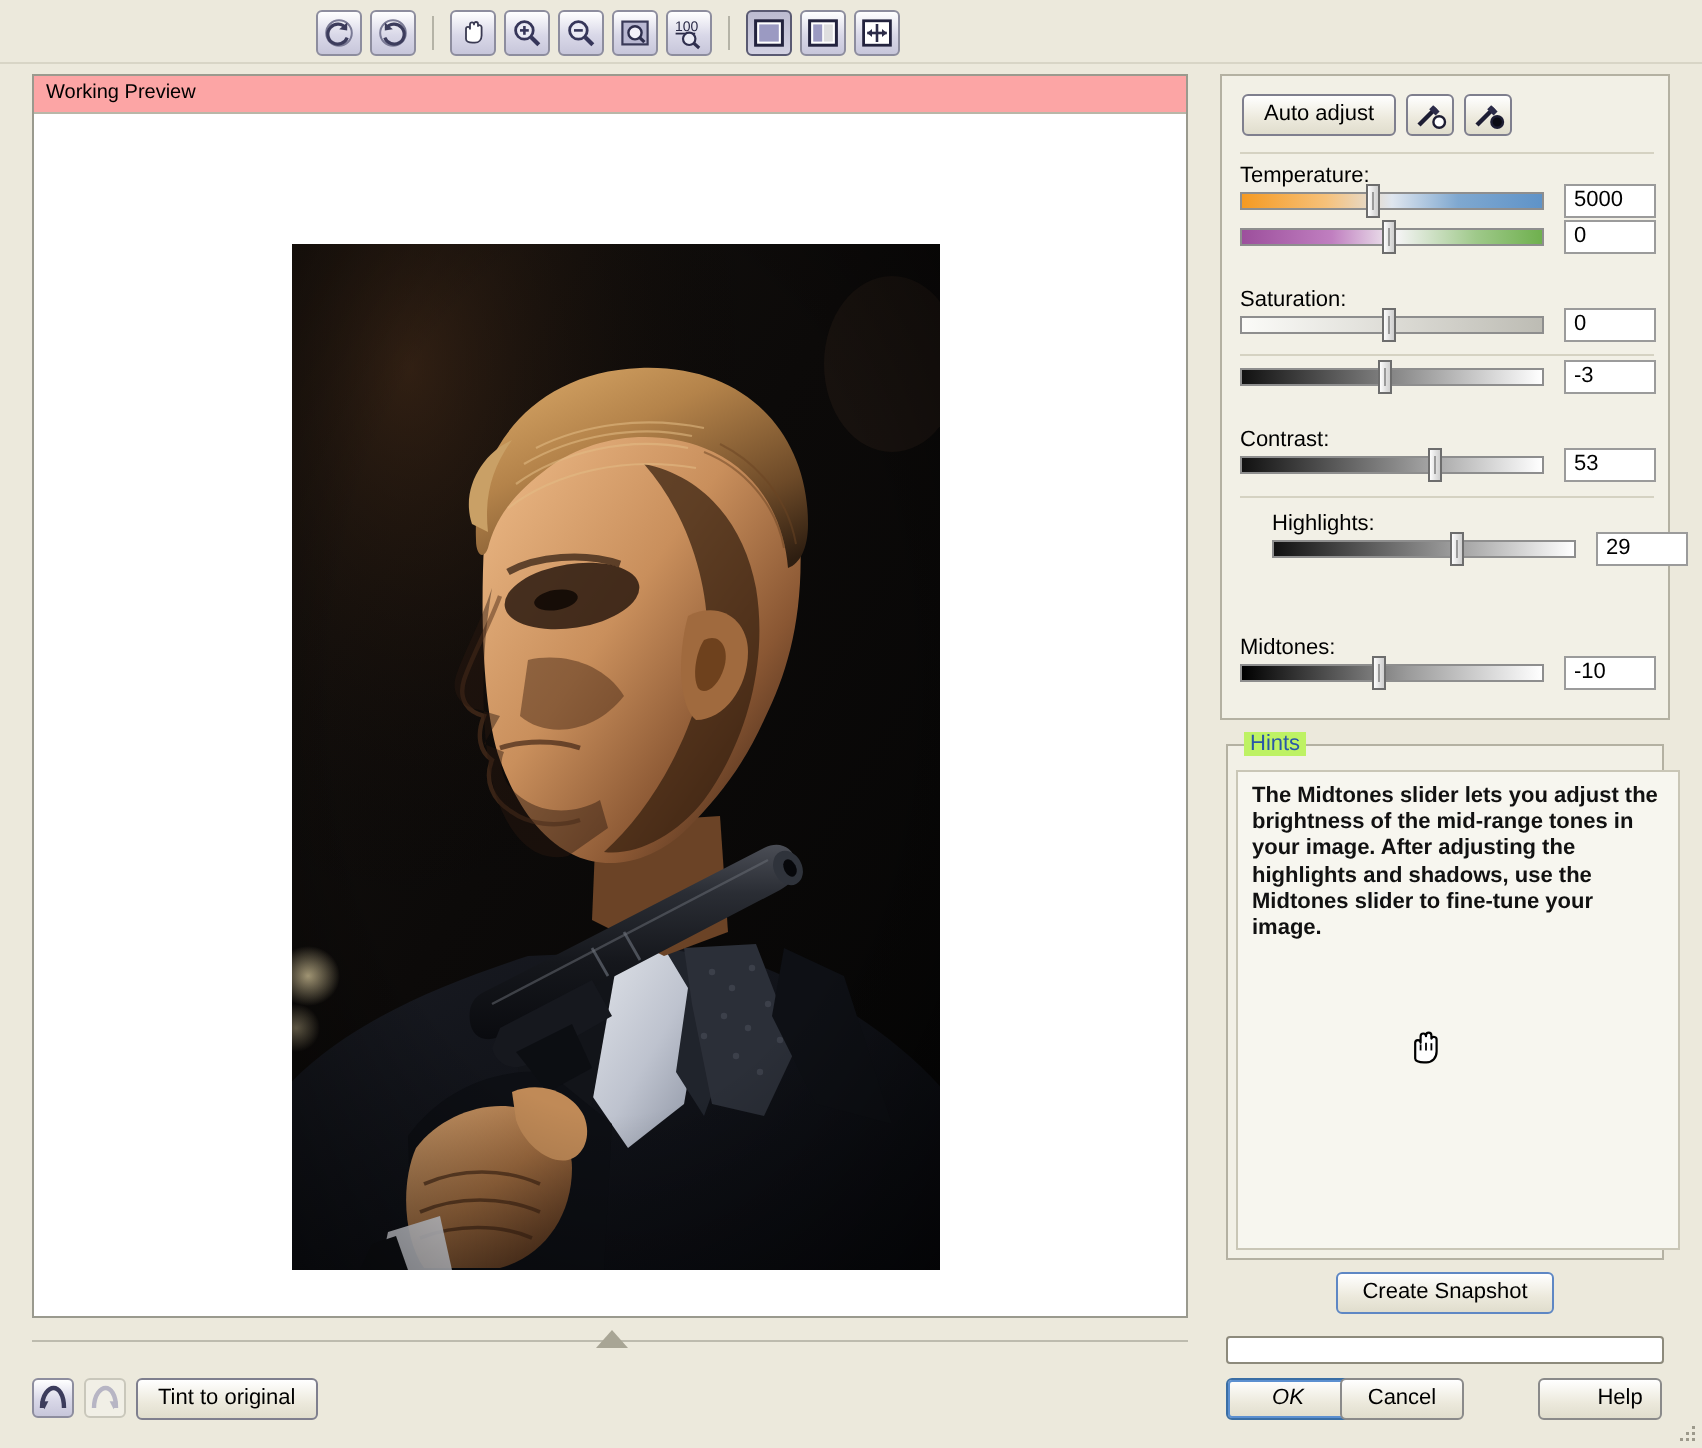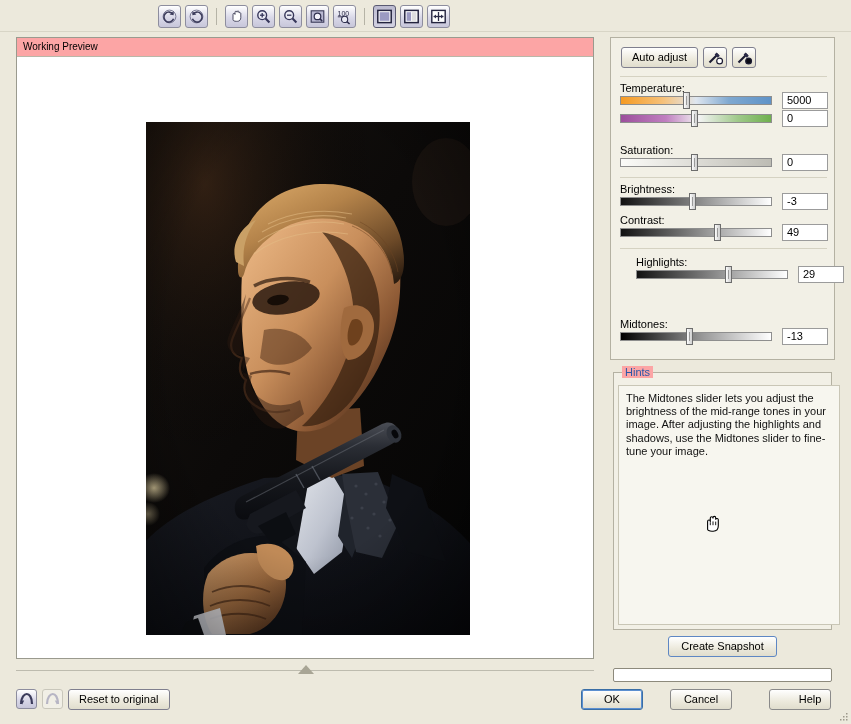--- a/index.html
+++ b/index.html
@@ -97,27 +97,28 @@
   .t-sat{background:linear-gradient(90deg,#fbfbf8,#dddcd6 50%,#bdbcb4);}
   .t-gray{background:linear-gradient(90deg,#111111,#8a8a8a 52%,#ffffff);}
   .t-mid{background:linear-gradient(90deg,#000000,#9a9a9a 55%,#ffffff);}
 
   
   .hints-panel{
     position:absolute;left:613px;top:372px;width:219px;height:258px;
     box-sizing:border-box;border:1px solid #b4b1a2;background:#f2f0e6;
   }
   .hints-legend{
-    position:absolute;left:8px;top:-7px;background:#fca5a5;
+    position:absolute;left:8px;top:-7px;background:#bef264;
     padding:0 3px;color:#2a57a8;font-size:11px;
   }
   .hints-inner{
     position:absolute;left:4px;top:12px;width:222px;height:240px;
     box-sizing:border-box;border:1px solid #c9c6b6;background:#f7f6ef;
     padding:6px 7px 0 7px;
+    font-weight:bold;
   }
   .hints-text{font-size:11px;line-height:13.2px;color:#111;}
   .hand-cursor{position:absolute;left:84px;top:128px;}
 
   .snap-wrap{position:absolute;left:613px;top:636px;width:219px;height:24px;display:flex;justify-content:center;}
   .snap-btn{
     height:21px;box-sizing:border-box;padding:0 12px;
     border:1px solid #5e87c4;border-radius:3px;background:linear-gradient(#ffffff,#ece9dc 60%,#e0ddcd);
     font-size:11px;line-height:19px;
   }
@@ -474,55 +475,54 @@
       <div class="track-wrap">
         <div class="track t-sat"></div>
         <div class="thumb" style="left:71px;"></div>
         <div class="val-box">0</div>
       </div>
     </div>
 
     <div class="grp-rule" style="top:139px;"></div>
 
     <div class="slider-block" style="top:145px;">
-      <div class="slider-label">Brightness:</div>
       <div class="track-wrap">
         <div class="track t-gray"></div>
         <div class="thumb" style="left:69px;"></div>
         <div class="val-box">-3</div>
       </div>
     </div>
 
     <div class="slider-block" style="top:176px;">
       <div class="slider-label">Contrast:</div>
       <div class="track-wrap">
         <div class="track t-gray"></div>
         <div class="thumb" style="left:94px;"></div>
-        <div class="val-box">49</div>
+        <div class="val-box">53</div>
       </div>
     </div>
 
     <div class="grp-rule" style="top:210px;"></div>
 
     <div class="slider-block" style="top:218px;margin-left:16px;">
       <div class="slider-label">Highlights:</div>
       <div class="track-wrap">
         <div class="track t-gray"></div>
         <div class="thumb" style="left:89px;"></div>
         <div class="val-box">29</div>
       </div>
     </div>
 
 
     <div class="slider-block" style="top:280px;">
       <div class="slider-label">Midtones:</div>
       <div class="track-wrap">
         <div class="track t-mid"></div>
         <div class="thumb" style="left:66px;"></div>
-        <div class="val-box">-13</div>
+        <div class="val-box">-10</div>
       </div>
     </div>
 
   </div>
 
   <div class="hints-panel">
     <div class="hints-legend">Hints</div>
     <div class="hints-inner">
       <div class="hints-text">The Midtones slider lets you adjust the brightness of the mid-range tones in your image. After adjusting the highlights and shadows, use the Midtones slider to fine-tune your image.</div>
       <div class="hand-cursor">
@@ -550,23 +550,23 @@
       <path d="M1 8.8 L3.2 12.6 L5.2 8.6 Z" fill="#3c3c5c"></path>
     </svg>
   </div>
   <div class="ibtn disabled" style="left:42px;top:689px;">
     <svg width="15" height="14" viewBox="0 0 15 14">
       <path d="M2 12 C2 5 5.5 2 7.8 2 C10.2 2 13 5 13 12" fill="none" stroke="#b7b5c4" stroke-width="2.2"></path>
       <path d="M14 8.8 L11.8 12.6 L9.8 8.6 Z" fill="#b7b5c4"></path>
     </svg>
   </div>
 
-  <div class="reset-btn">Reset to original</div>
-
-  <div class="dlg-btn default" style="left:581px;">OK</div>
+  <div class="reset-btn">Tint to original</div>
+
+  <div class="dlg-btn default" style="left:613px;font-style:italic;">OK</div>
   <div class="dlg-btn" style="left:670px;">Cancel</div>
   <div class="dlg-btn" style="left:769px;padding-left:20px;">Help</div>
 
   <div class="resize-grip">
     <svg width="10" height="10" viewBox="0 0 10 10">
       <g fill="#9c998b">
         <rect x="7" y="1" width="1.5" height="1.5"></rect>
         <rect x="4" y="4" width="1.5" height="1.5"></rect>
           <rect x="7" y="4" width="1.5" height="1.5"></rect>
         <rect x="1" y="7" width="1.5" height="1.5"></rect>

